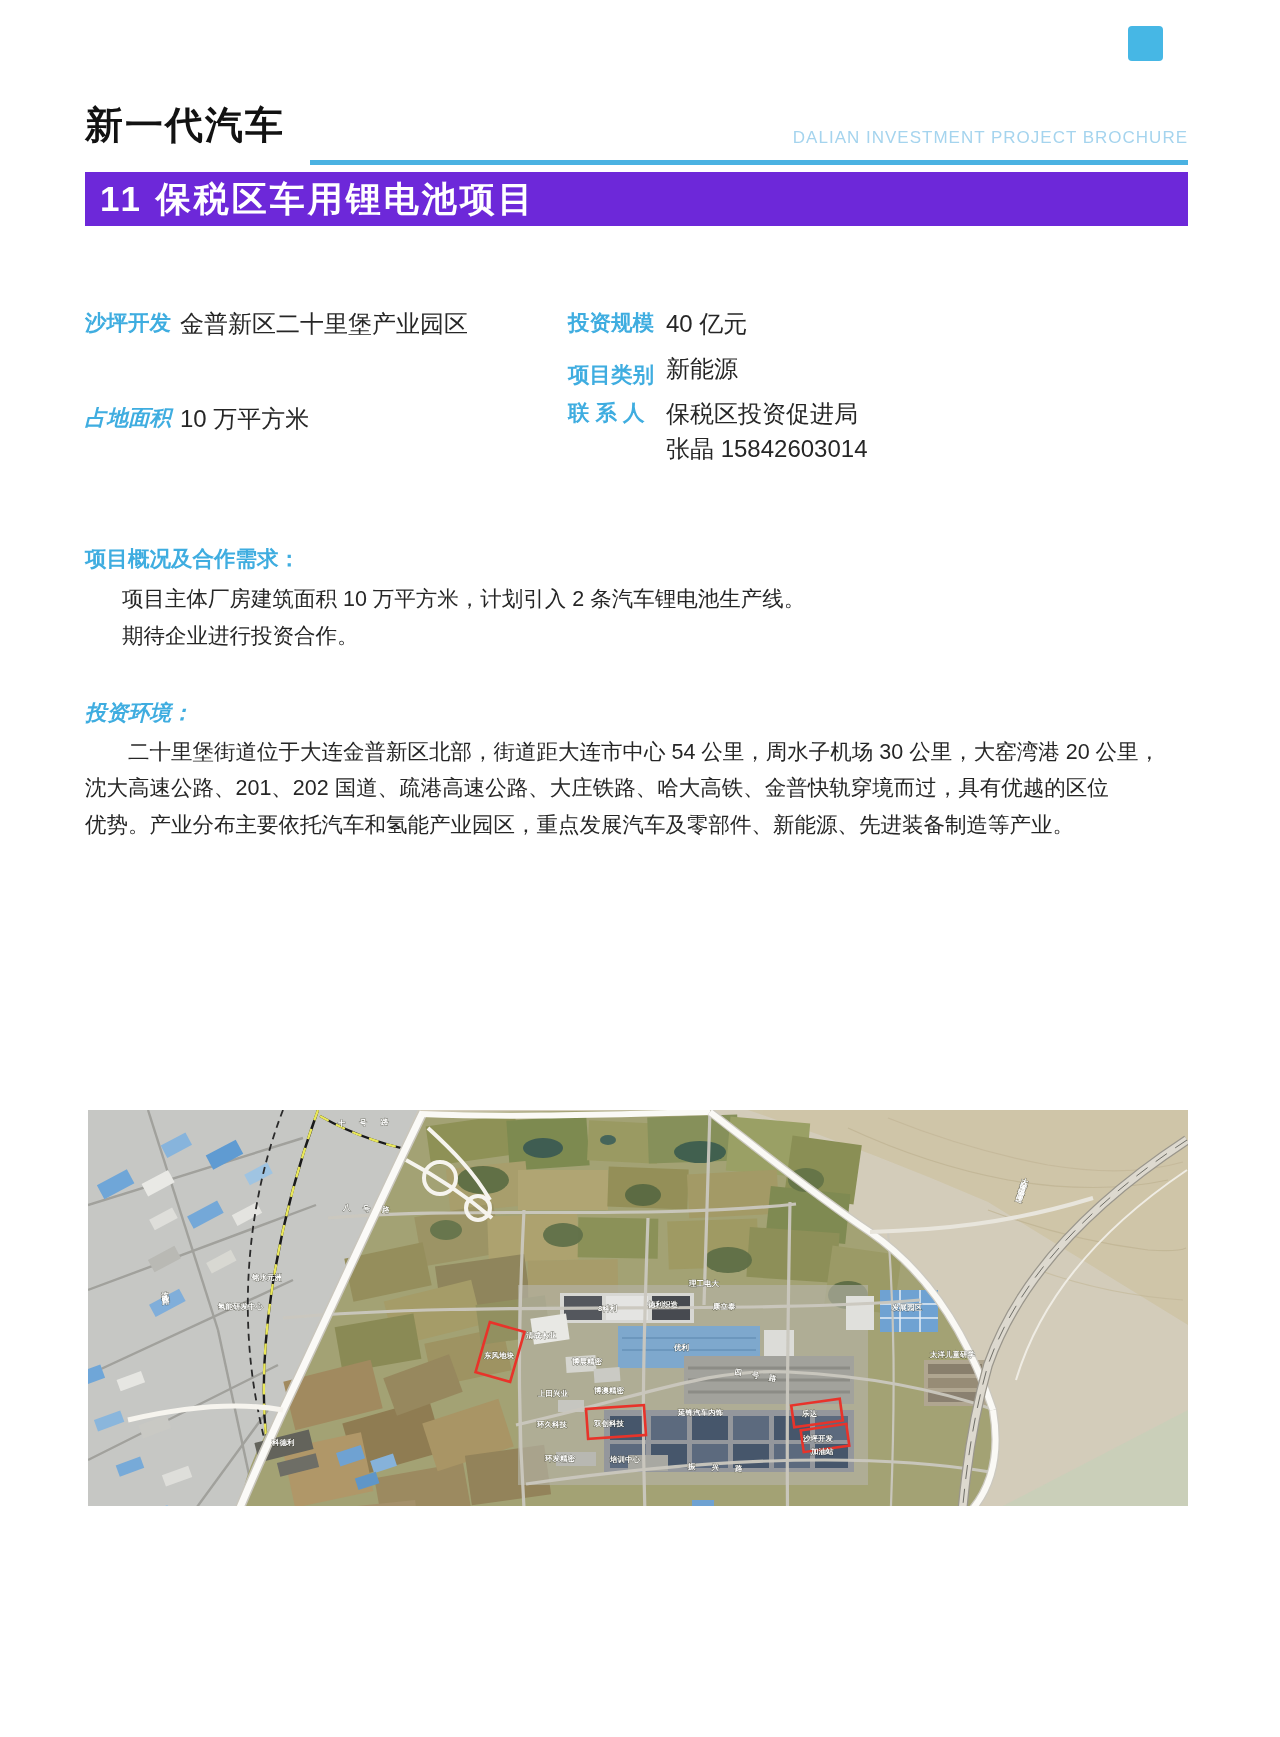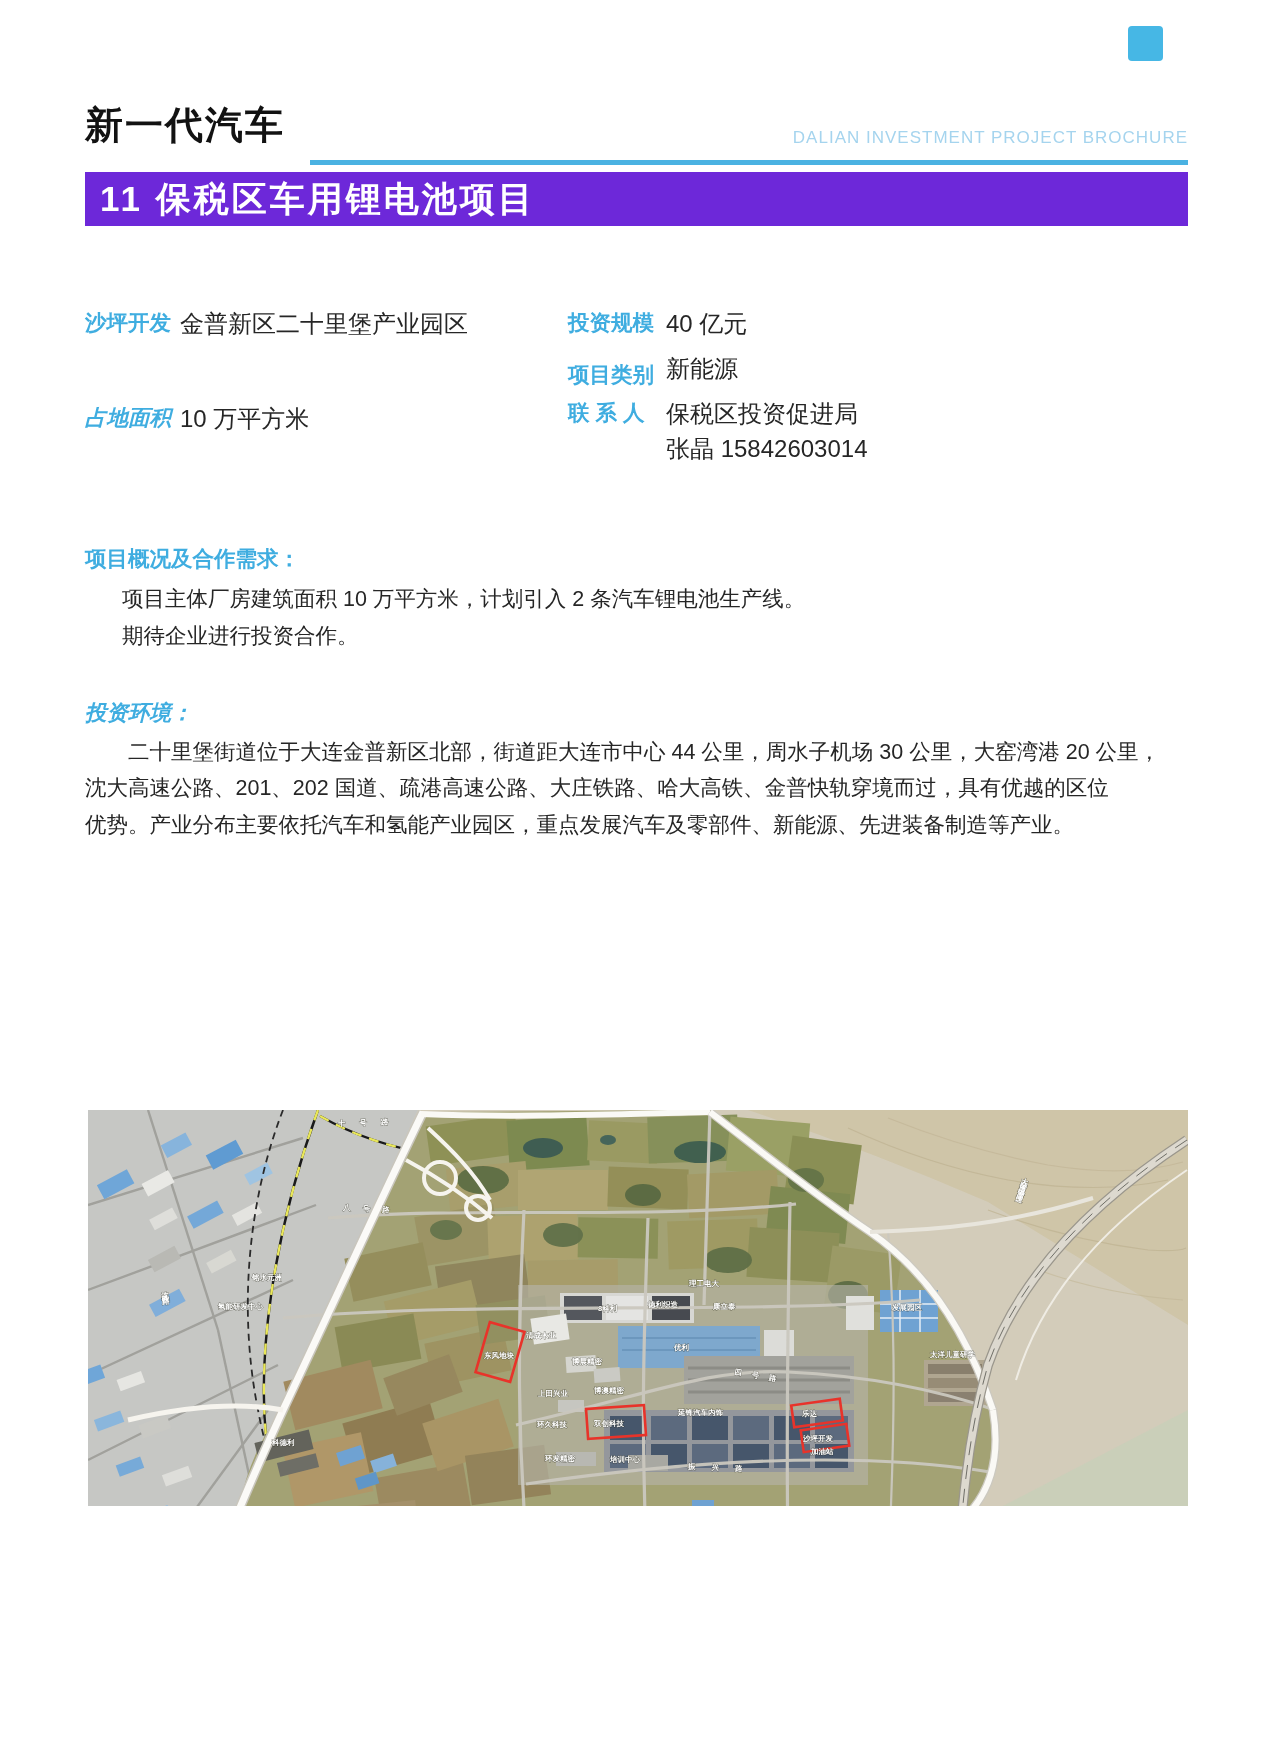--- a/index.html
+++ b/index.html
@@ -47,21 +47,21 @@
   <div class="abs f-value" style="left:666px;top:353px;">新能源</div>
   <div class="abs f-label" style="left:568px;top:398px;">联 系 人</div>
   <div class="abs f-value" style="left:666px;top:398px;">保税区投资促进局</div>
   <div class="abs f-value" style="left:666px;top:433px;">张晶 15842603014</div>
 
   <div class="abs sec-head" style="left:85px;top:544px;">项目概况及合作需求：</div>
   <div class="abs body-line" style="left:122px;top:584px;">项目主体厂房建筑面积 10 万平方米，计划引入 2 条汽车锂电池生产线。</div>
   <div class="abs body-line" style="left:122px;top:621px;">期待企业进行投资合作。</div>
 
   <div class="abs sec-head" style="left:85px;top:698px;font-style:italic;">投资环境：</div>
-  <div class="abs body-line" style="left:128px;top:737px;">二十里堡街道位于大连金普新区北部，街道距大连市中心 44 公里，周水子机场 30 公里，大窑湾港 20 公里，</div>
+  <div class="abs body-line" style="left:128px;top:737px;">二十里堡街道位于大连金普新区北部，街道距大连市中心 54 公里，周水子机场 30 公里，大窑湾港 20 公里，</div>
   <div class="abs body-line" style="left:85px;top:773px;">沈大高速公路、201、202 国道、疏港高速公路、大庄铁路、哈大高铁、金普快轨穿境而过，具有优越的区位</div>
   <div class="abs body-line" style="left:85px;top:810px;">优势。产业分布主要依托汽车和氢能产业园区，重点发展汽车及零部件、新能源、先进装备制造等产业。</div>
 
   <div class="abs map-wrap">
     <svg width="1100" height="505" viewBox="0 0 1100 505">
 
       <rect x="0" y="0" width="1100" height="505" fill="#d3ccba"></rect>
       <g opacity="0.95">
         <path d="M660,0 L1100,0 L1100,215 L900,92 Q780,40 660,0 Z" fill="#cfc5a8"></path>
         <path d="M760,18 Q840,55 920,70 Q1010,85 1080,70" stroke="#bdb08f" stroke-width="1.2" fill="none" opacity="0.7"></path>

